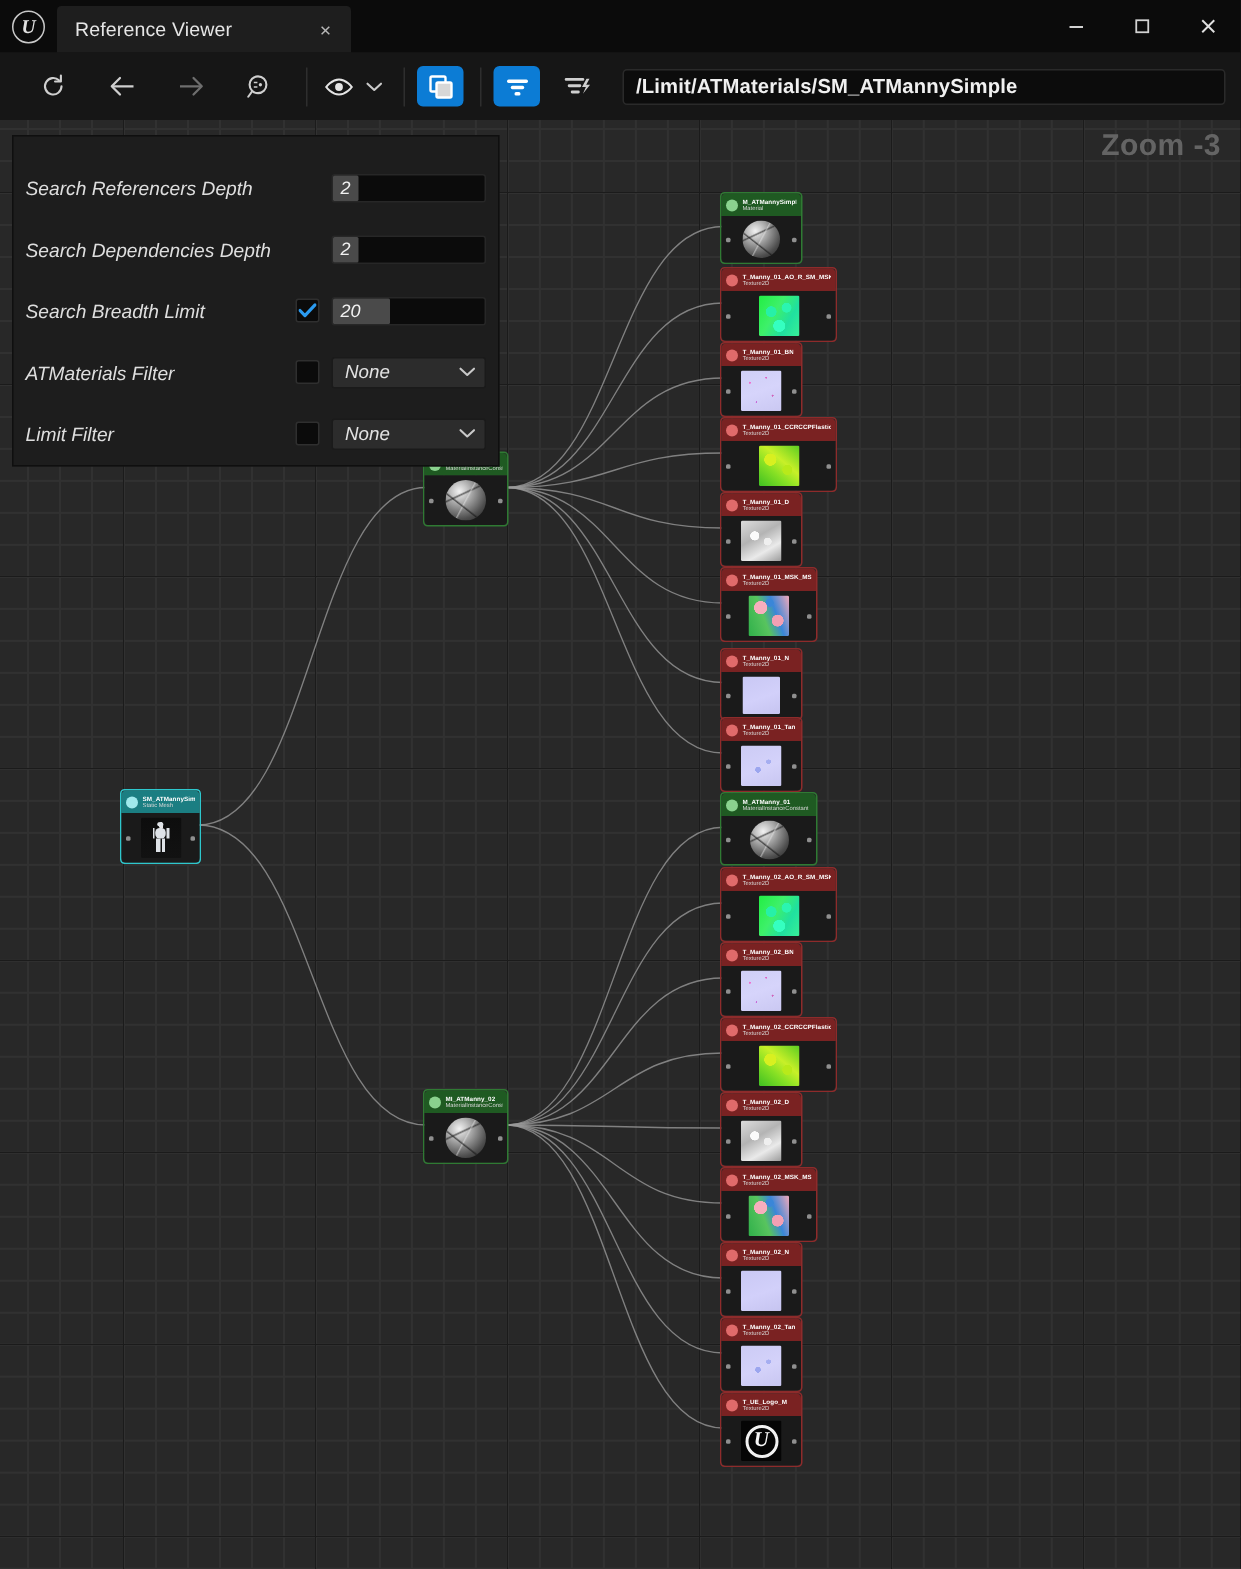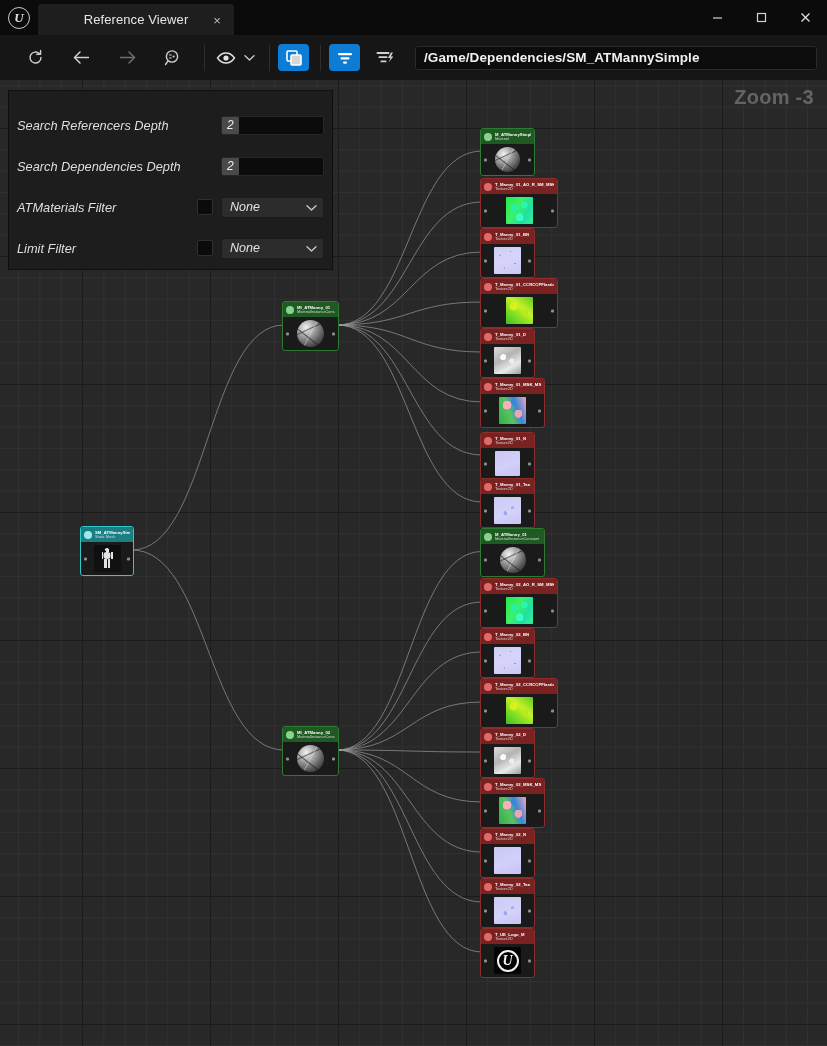--- a/index.html
+++ b/index.html
@@ -21,21 +21,21 @@
   }
   .ue-circle {
     width: 22px; height: 22px; border-radius: 50%;
     border: 1.6px solid #c9c9c9; display: flex; align-items: center; justify-content: center;
     color: #e2e2e2; font-size: 13px; font-family: "Liberation Serif", serif; font-style: italic;
     font-weight: bold; line-height: 1;
   }
   .tab {
     height: 31px; min-width: 196px; background: #1e1e1e;
     border-top-left-radius: 3px; border-top-right-radius: 3px;
-    display: flex; align-items: center; justify-content: center;
+    display: flex; align-items: center; 
     padding: 0 12px; position: relative;
   }
   .tab-label { color: #e6e6e6; font-size: 13px; letter-spacing: .1px; }
   .tab-close {
     position: absolute; right: 10px; top: 50%; transform: translateY(-50%);
     color: #b8b8b8; font-size: 13px; line-height: 1; width: 14px; text-align: center;
   }
   .win-btns {
     position: absolute; right: 0; top: 0; height: 35px; display: flex; align-items: center;
   }
@@ -341,21 +341,21 @@
     </div>
     <div class="tb-toggle off">
       <svg width="20" height="17" viewBox="0 0 20 17">
           <rect x="1.5" y="3" width="13" height="1.9" rx=".9" fill="#cfcfcf"></rect>
           <rect x="3.5" y="7.2" width="9" height="1.9" rx=".9" fill="#cfcfcf"></rect>
           <rect x="5.5" y="11.4" width="6" height="1.9" rx=".9" fill="#cfcfcf"></rect>
           <path d="M16 3.5l-3 5.5h2.6l-2 4.5 4.8-6h-2.6l2.2-4z" fill="#cfcfcf"></path>
         </svg>
     </div>
     <div class="pathbar">
-      <span class="pathbar-text">/Game/Dependencies/SM_ATMannySimple</span>
+      <span class="pathbar-text">/Limit/ATMaterials/SM_ATMannySimple</span>
     </div>
   </div>
 
   <div class="graph">
     <div class="zoom-label">Zoom -3</div>
     <svg class="wires" id="wire-layer">
         <path d="M132,470 C208,470 208,245 284,245" fill="none" stroke="#9a9a9a" stroke-width="0.9" opacity="0.78"></path>
         <path d="M132,470 C208,470 208,670 284,670" fill="none" stroke="#9a9a9a" stroke-width="0.9" opacity="0.78"></path>
         <path d="M337,245 C409.5,245 409.5,71 482,71" fill="none" stroke="#9a9a9a" stroke-width="0.9" opacity="0.78"></path>
         <path d="M337,245 C409.5,245 409.5,122 482,122" fill="none" stroke="#9a9a9a" stroke-width="0.9" opacity="0.78"></path>
@@ -717,20 +717,31 @@
             </div>
           </div>
           <div class="frow">
             <div class="flabel">Search Dependencies Depth</div>
             <div class="fcheck spacer"></div>
             <div class="fnum">
               <div class="fnum-val">2</div>
             </div>
           </div>
           <div class="frow">
+            <div class="flabel">Search Breadth Limit</div>
+            <div class="fcheck checked">
+              <svg width="12" height="10" viewBox="0 0 12 10">
+                <polyline points="1,5 4.3,8.4 11,1.3" fill="none" stroke="#2b9bf0" stroke-width="2.1" stroke-linecap="round" stroke-linejoin="round"></polyline>
+              </svg>
+            </div>
+            <div class="fnum wide">
+              <div class="fnum-val">20</div>
+            </div>
+          </div>
+          <div class="frow">
             <div class="flabel">ATMaterials Filter</div>
             <div class="fcheck"></div>
             <div class="fsel">
               <span class="fsel-val">None</span>
               <span><svg width="11" height="8" viewBox="0 0 11 8">
                   <polyline points="1,1.8 5.5,6 10,1.8" fill="none" stroke="#c9c9c9" stroke-width="1.4" stroke-linecap="round" stroke-linejoin="round"></polyline>
                 </svg></span>
             </div>
           </div>
           <div class="frow">

